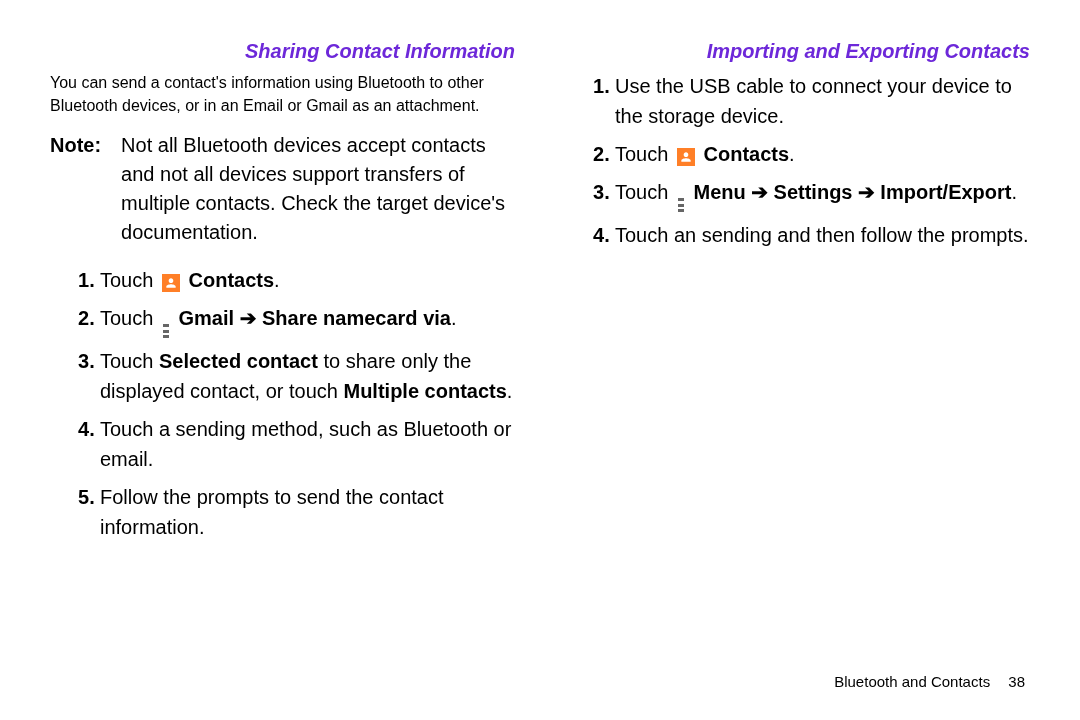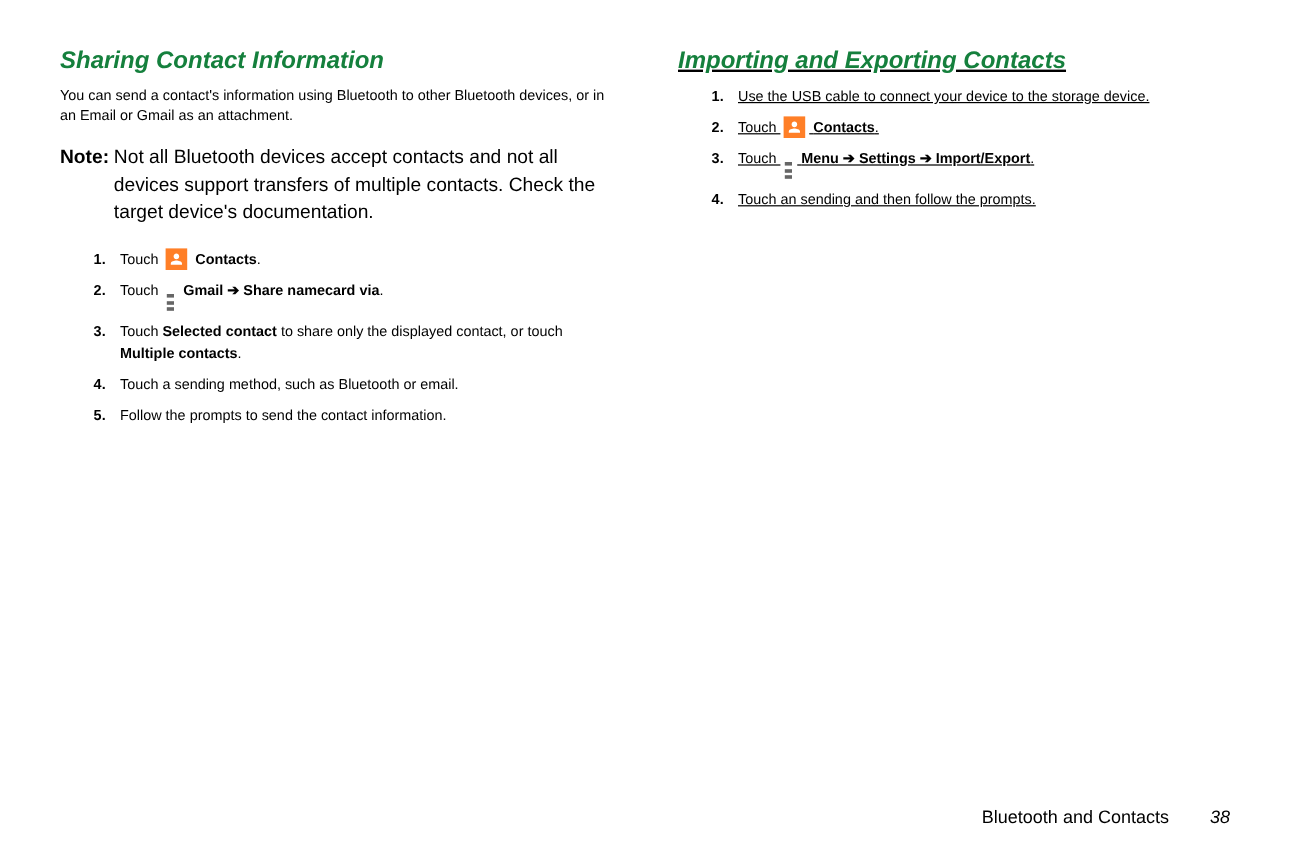--- a/index.html
+++ b/index.html
@@ -16,57 +16,59 @@
     flex-direction: row;
     width: 100%;
     box-sizing: border-box;
     padding: 40px 50px 20px 50px;
   }
   .col {
     width: 50%;
     box-sizing: border-box;
   }
   .col-left { padding-right: 25px; }
-  .col-right { padding-left: 25px; text-decoration: underline; }
+  .col-right { padding-left: 25px; }
   h2.section-title {
     font-family: Arial, Helvetica, sans-serif;
     font-weight: bold;
     font-style: italic;
-    color: #15803d;
+    color: #6d28d9;
     font-size: 20px;
     margin: 0 0 8px 0;
+    text-align: right;
   }
   p.body {
-    font-size: 12px;
+    font-size: 16px;
     line-height: 1.45;
     margin: 0 0 14px 0;
   }
   .note {
-    font-size: 16px;
+    font-size: 20px;
     line-height: 1.45;
     margin: 0 0 18px 0;
     display: flex;
+    gap: 16px;
   }
   .note-label {
     font-weight: bold;
     white-space: nowrap;
     margin-right: 4px;
   }
   .note-text {
     display: inline;
   }
   ol.steps {
     list-style: none;
     padding: 0 0 0 28px;
     margin: 0;
     counter-reset: step;
   }
   ol.steps > li {
     position: relative;
-    font-size: 12px;
+    font-size: 20px;
     line-height: 1.5;
     margin-bottom: 8px;
     padding-left: 22px;
   }
   ol.steps > li::before {
     counter-increment: step;
     content: counter(step) ".";
     position: absolute;
     left: 0;
     font-weight: bold;
@@ -100,22 +102,21 @@
     background: #666;
   }
   .footer {
     position: absolute;
     bottom: 30px;
     right: 55px;
     font-size: 15px;
   }
   .footer .pgnum {
     display: inline-block;
-    margin-left: 30px;
-    font-style: italic;
+    margin-left: 14px;
   }
 </style>
 </head>
 <body>
 
 <div class="page">
 
   <div class="col col-left">
     <h2 class="section-title">Sharing Contact Information</h2>
     <p class="body">You can send a contact's information using Bluetooth to other Bluetooth devices, or in an Email or Gmail as an attachment.</p>

